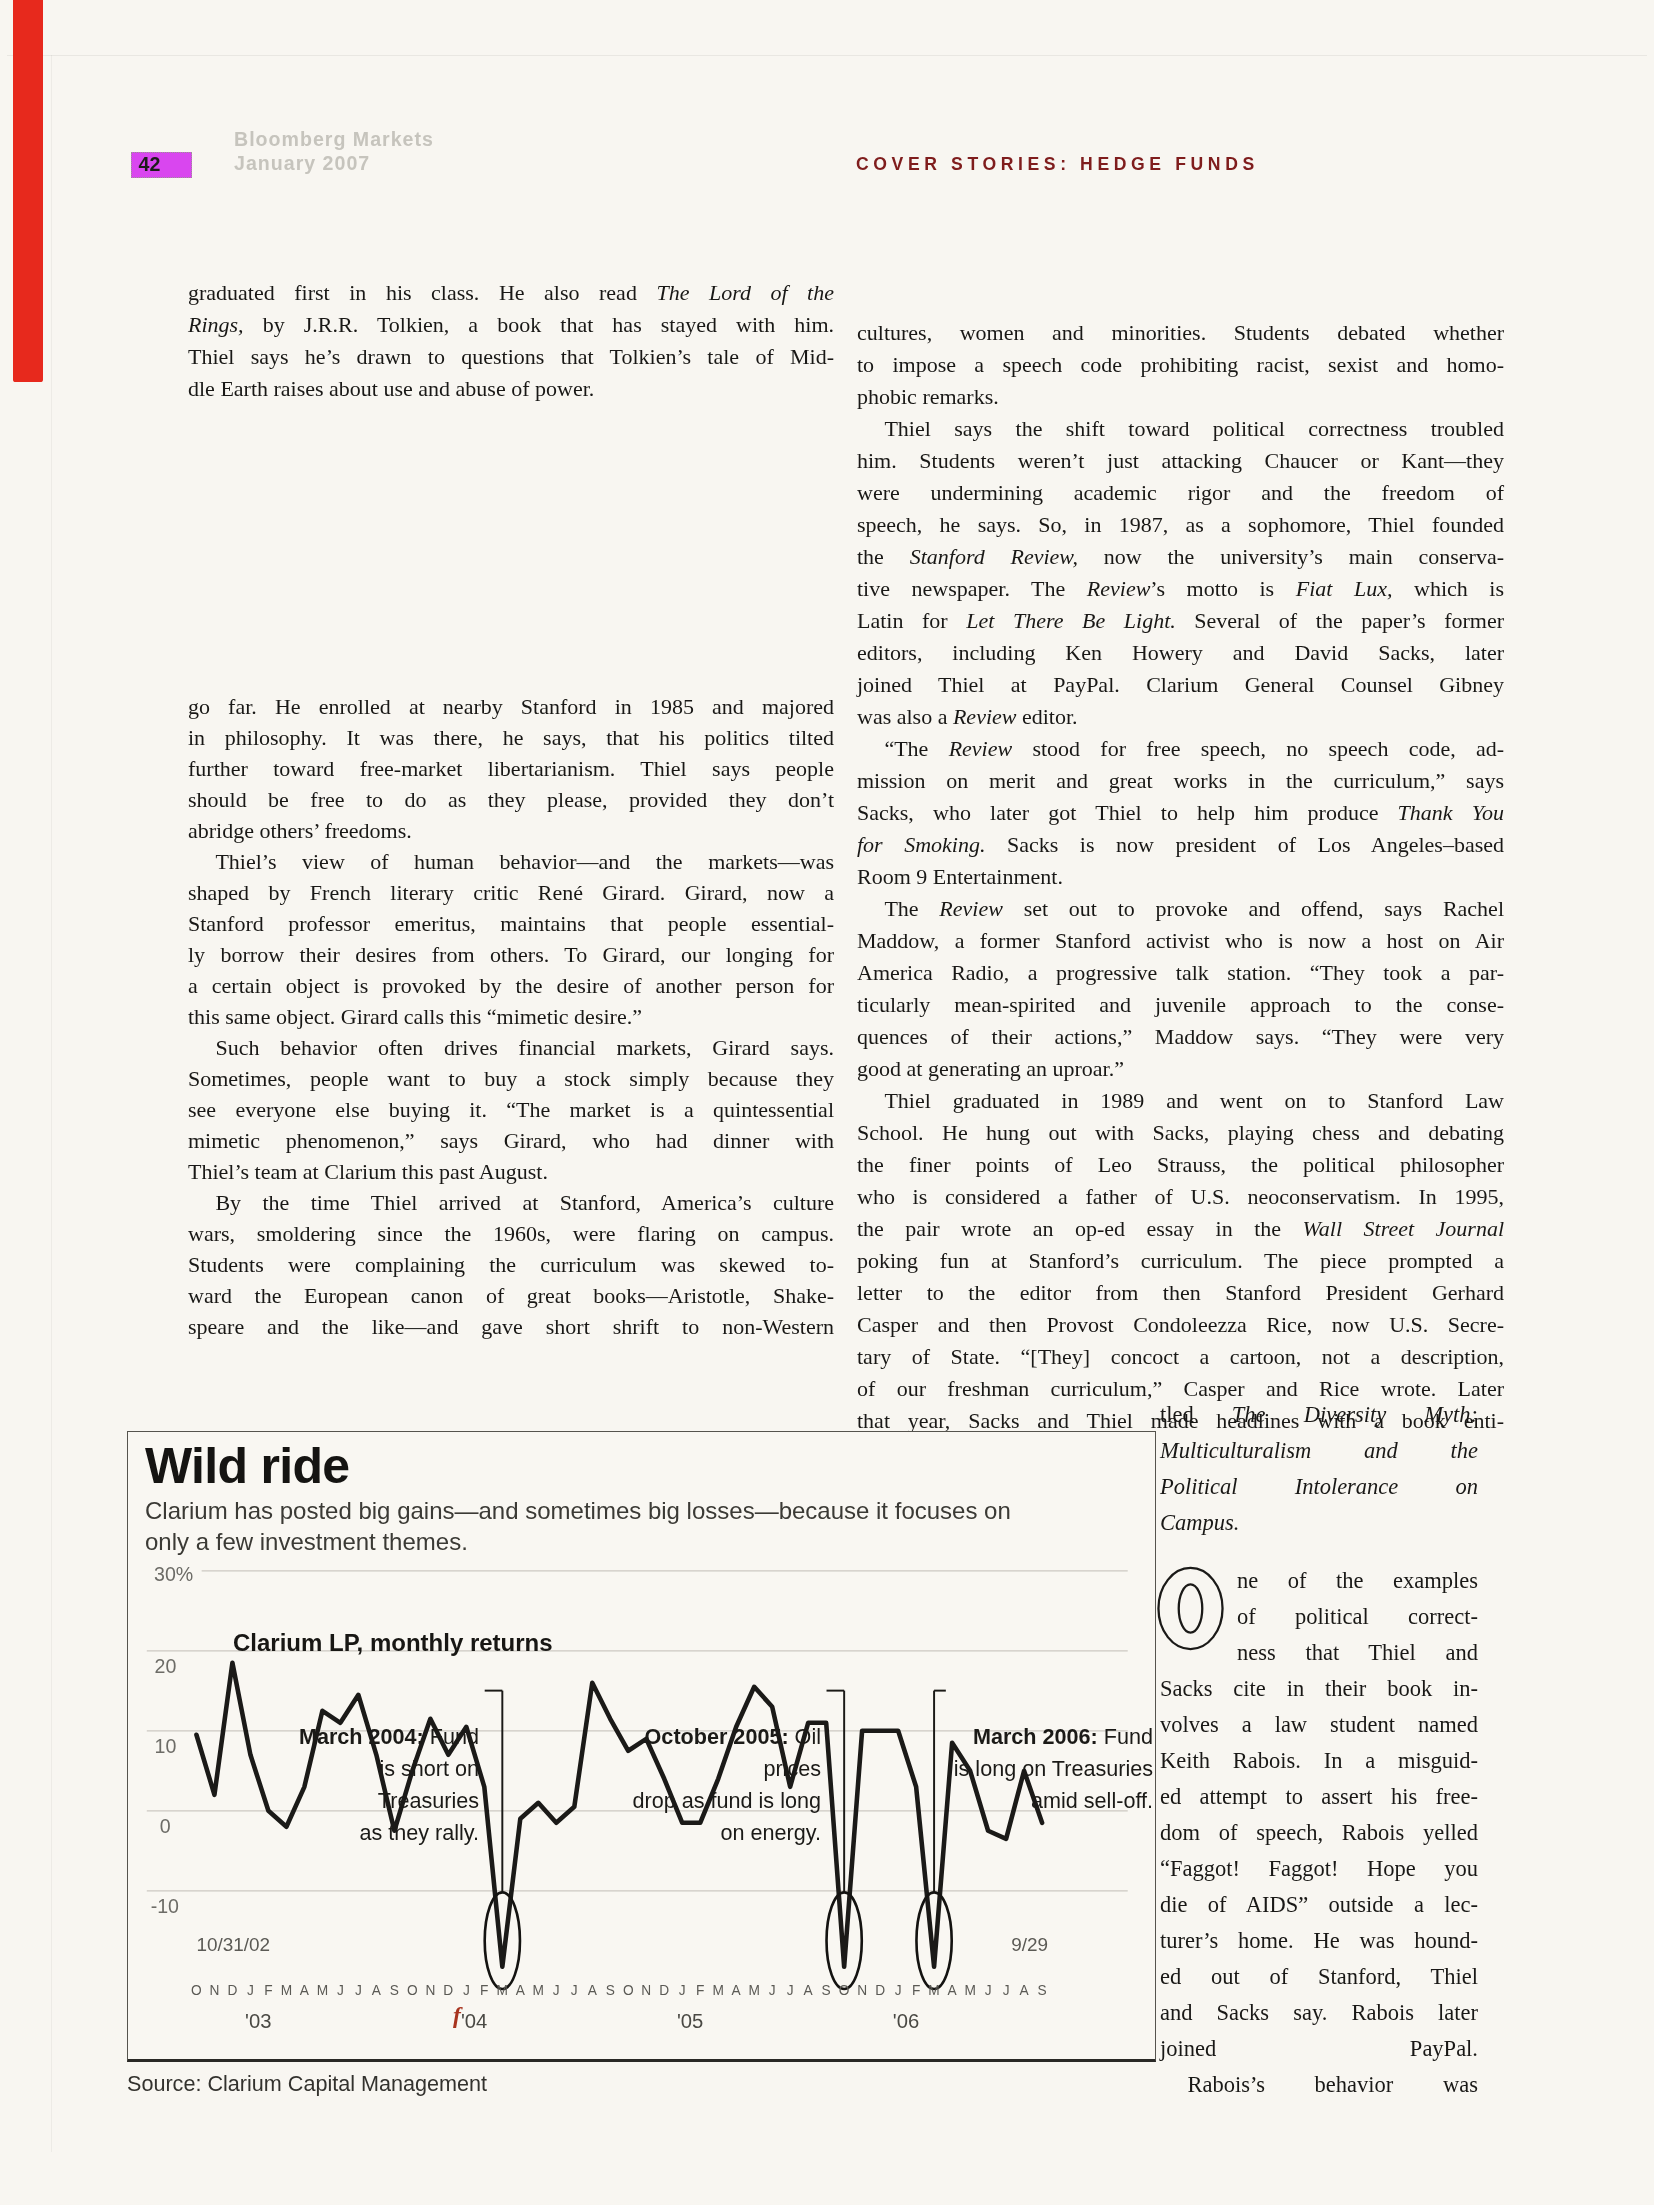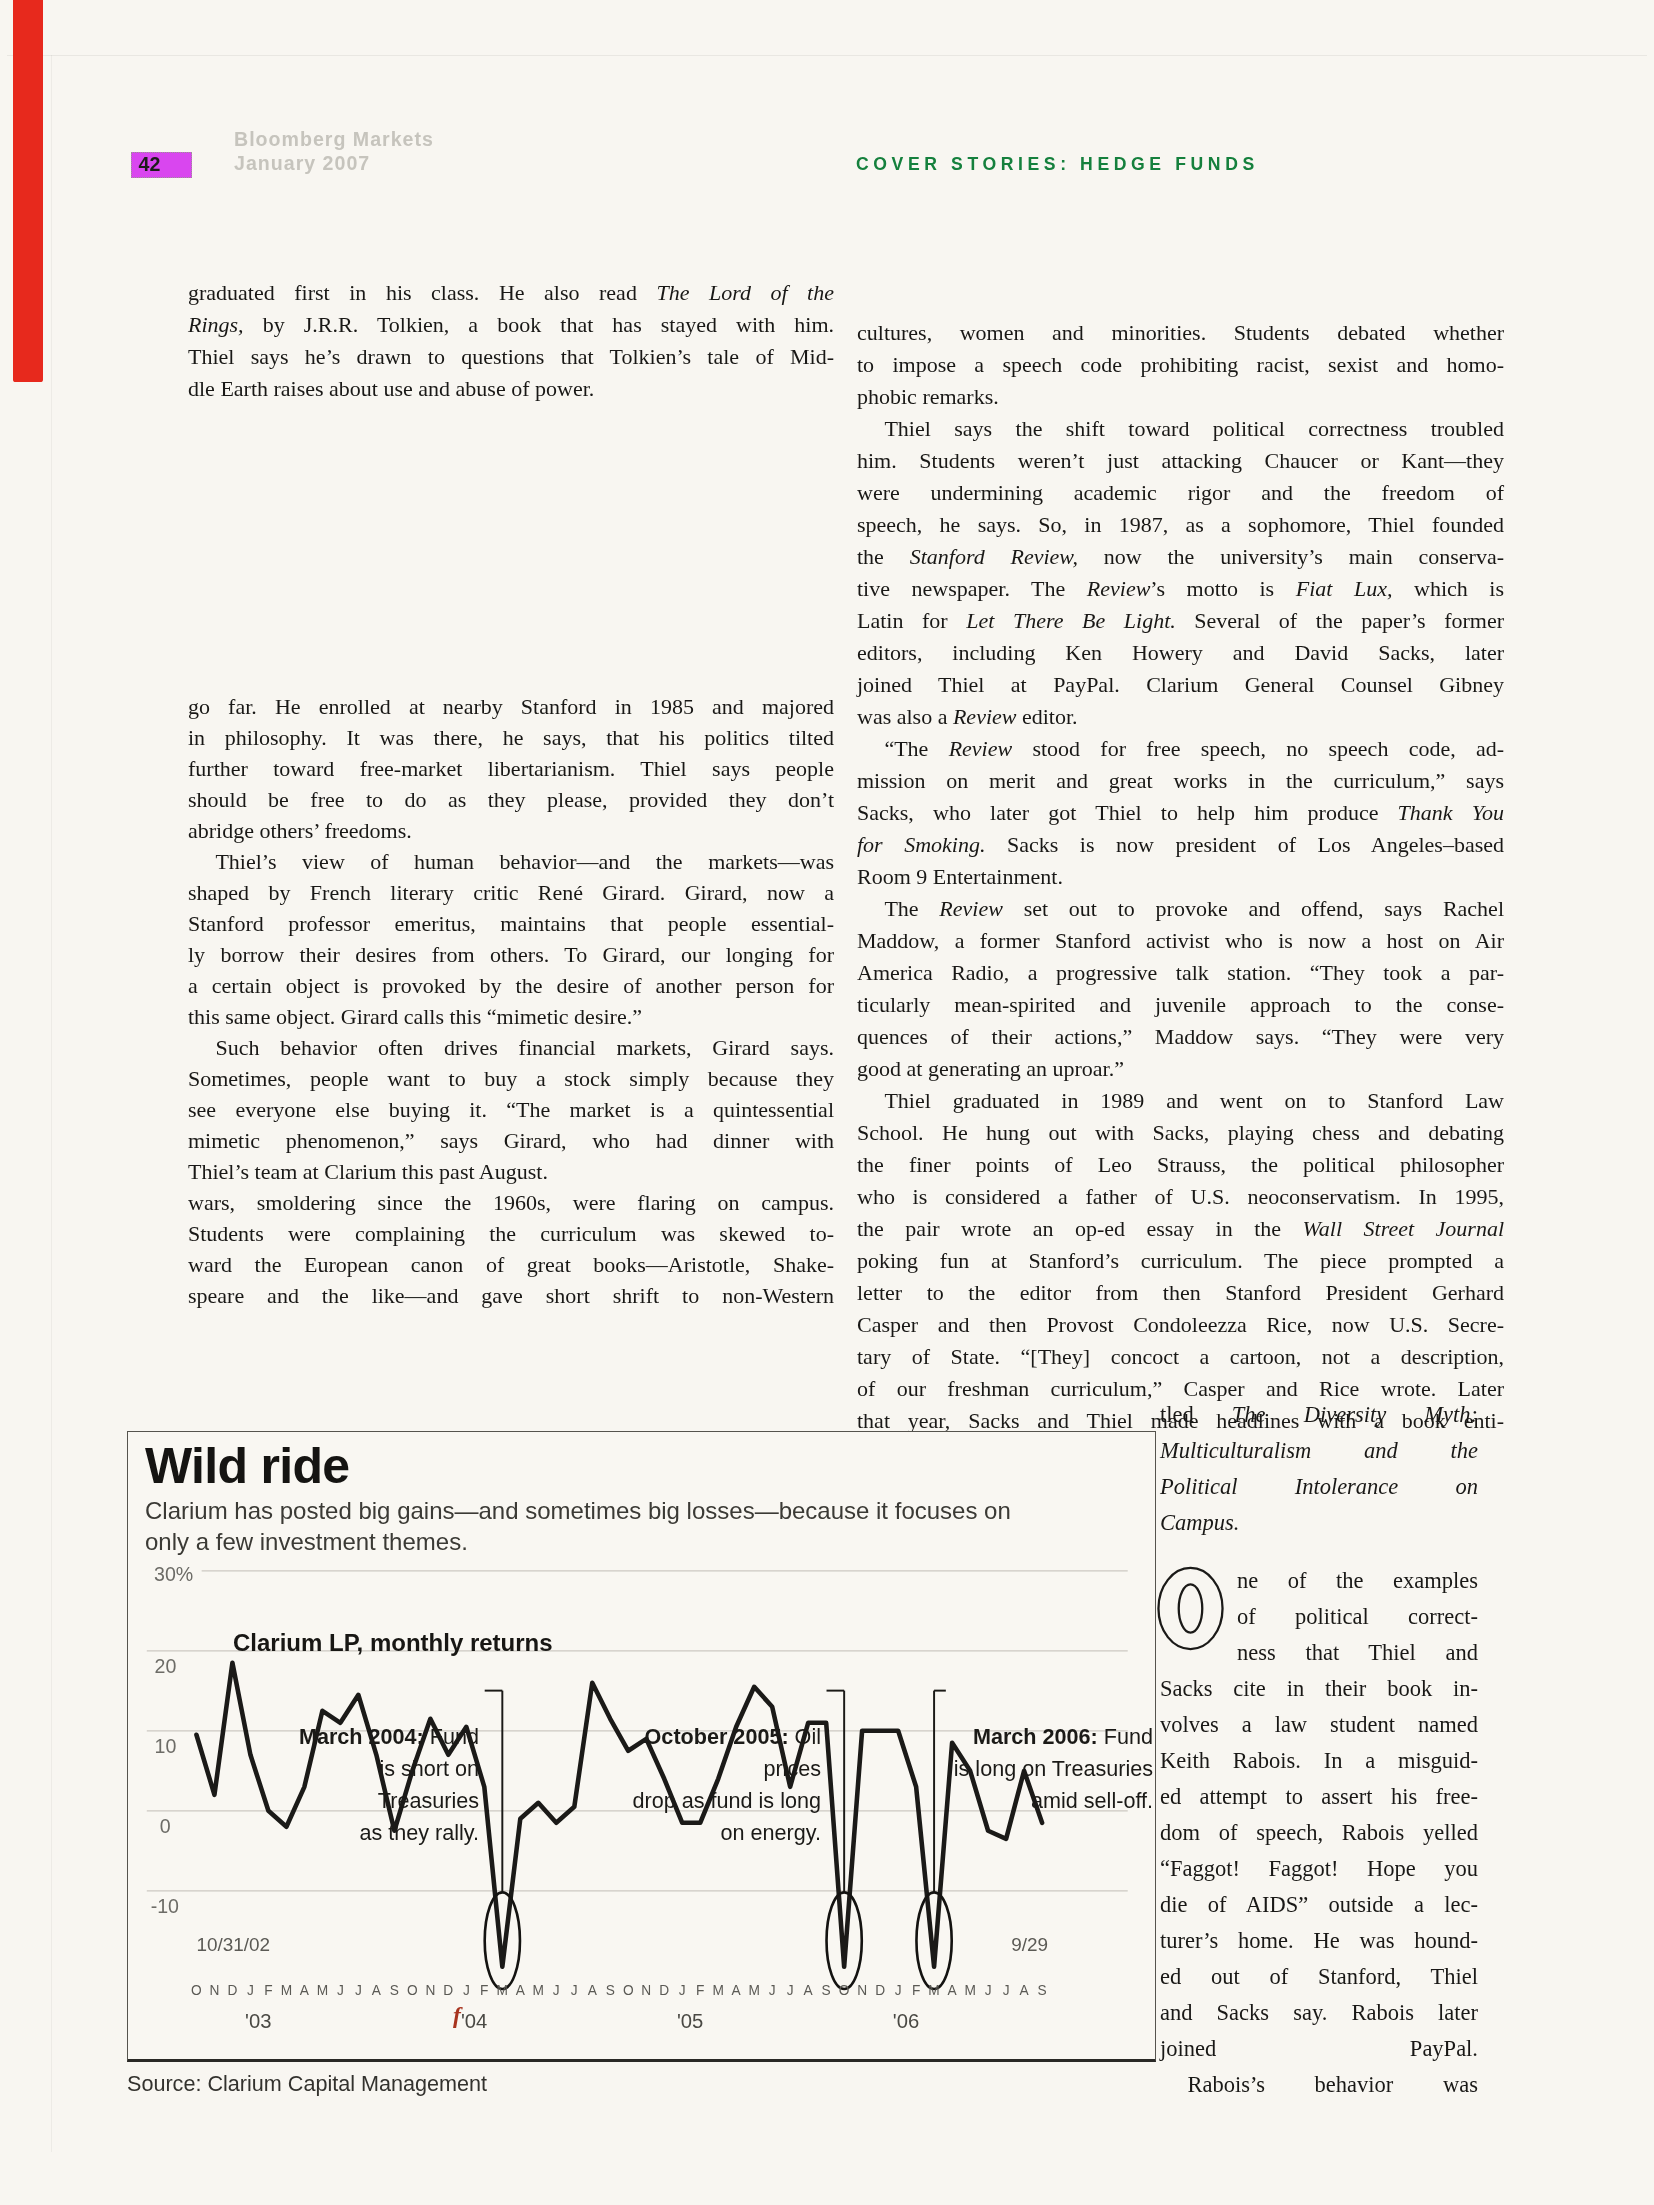--- a/index.html
+++ b/index.html
@@ -9,21 +9,21 @@
   .edge-left{position:absolute;left:51px;top:55px;width:0.7px;height:2097px;background:rgba(0,0,0,.045);}
 
   .red-tab{position:absolute;left:13px;top:0;width:30px;height:382px;background:#e7291d;border-radius:0 0 2.6px 2.6px;}
 
   .pagenum-box{position:absolute;left:131px;top:152px;width:61px;height:26px;background:#d946ef;
         border:1.3px dotted #9a9891;box-sizing:border-box;font-family:"Liberation Sans",sans-serif;
         font-weight:bold;font-size:19.6px;line-height:23.5px;padding-left:6.5px;color:#1d1c1a;}
   .mag-head{position:absolute;left:234px;top:127px;font-family:"Liberation Sans",sans-serif;
         font-weight:bold;font-size:19.6px;line-height:24px;letter-spacing:1px;color:#c6c4bd;}
   .section-head{position:absolute;left:856px;top:154px;font-family:"Liberation Sans",sans-serif;
-        font-weight:bold;font-size:17.6px;letter-spacing:4.6px;color:#15803d;}
+        font-weight:bold;font-size:17.6px;letter-spacing:4.6px;color:#7f1d1d;}
 
   .col{position:absolute;}
   .bl{font-size:22px;line-height:32px;height:32px;text-align:justify;text-align-last:justify;white-space:nowrap- ;}
   .lh2 .bl{line-height:31px;height:31px;}
   .pend{text-align-last:auto;}
   .ind{text-indent:27.4px;}
 
   .pull-quote{position:absolute;left:126px;top:450px;width:689px;height:212px;box-sizing:border-box;
         padding:26px 19.6px 0 39px;
         background:linear-gradient(180deg,#c2c0bd 0%,#9b9a97 28%,#525150 58%,#161514 85%,#0d0c0b 100%);
@@ -87,20 +87,21 @@
       <div class="bl">shaped by French literary critic René Girard. Girard, now a</div>
       <div class="bl">Stanford professor emeritus, maintains that people essential-</div>
       <div class="bl">ly borrow their desires from others. To Girard, our longing for</div>
       <div class="bl">a certain object is provoked by the desire of another person for</div>
       <div class="bl pend">this same object. Girard calls this “mimetic desire.”</div>
       <div class="bl ind">Such behavior often drives financial markets, Girard says.</div>
       <div class="bl">Sometimes, people want to buy a stock simply because they</div>
       <div class="bl">see everyone else buying it. “The market is a quintessential</div>
       <div class="bl">mimetic phenomenon,” says Girard, who had dinner with</div>
       <div class="bl pend">Thiel’s team at Clarium this past August.</div>
+      <div class="bl ind">By the time Thiel arrived at Stanford, America’s culture</div>
       <div class="bl">wars, smoldering since the 1960s, were flaring on campus.</div>
       <div class="bl">Students were complaining the curriculum was skewed to-</div>
       <div class="bl">ward the European canon of great books—Aristotle, Shake-</div>
       <div class="bl">speare and the like—and gave short shrift to non-Western</div>
     </div>
 
   <div class="col" id="col-right" style="left:857px;top:277px;width:647px;margin-top:40px;">
       <div class="bl">cultures, women and minorities. Students debated whether</div>
       <div class="bl">to impose a speech code prohibiting racist, sexist and homo-</div>
       <div class="bl pend">phobic remarks.</div>

